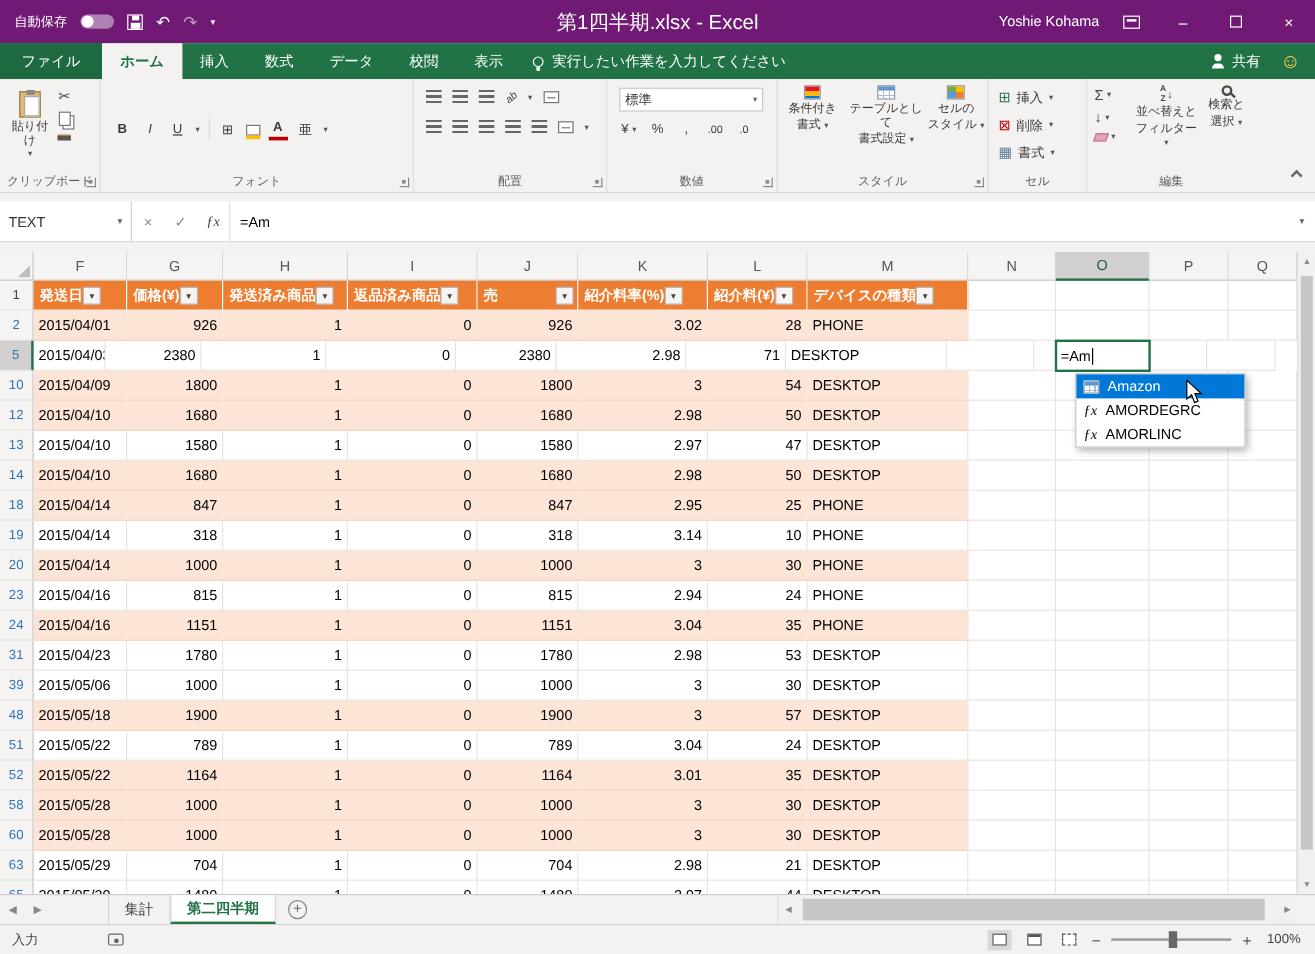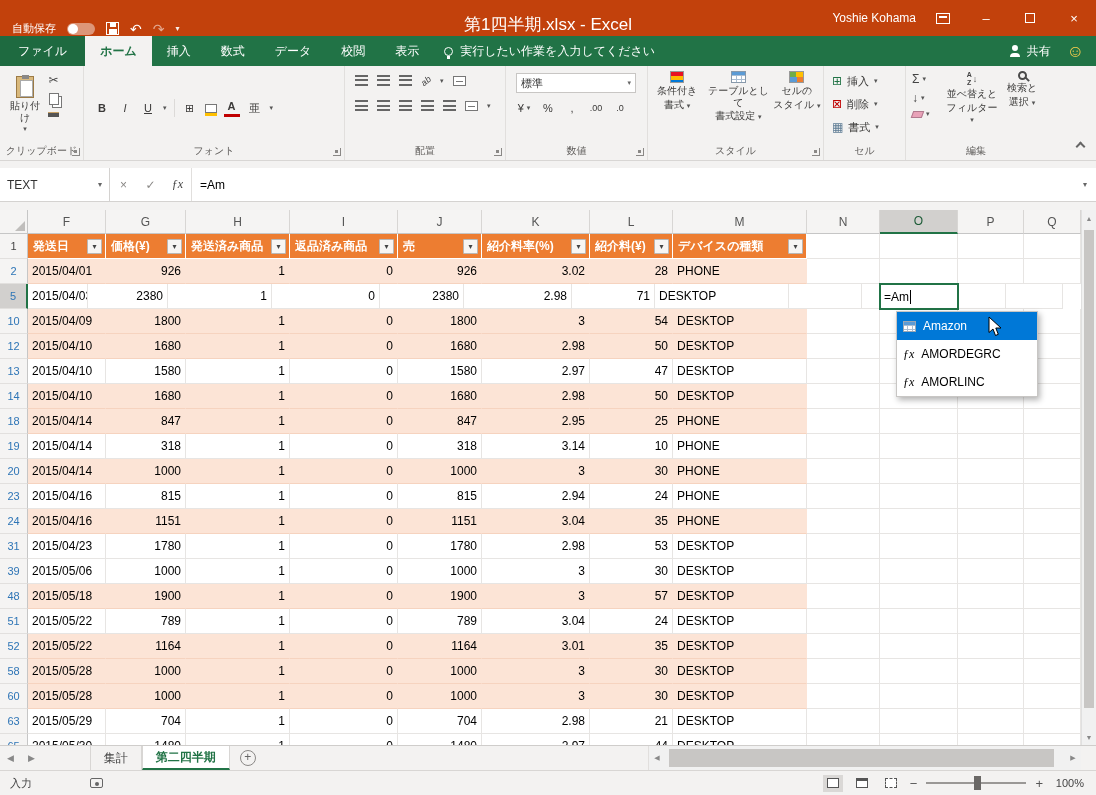--- a/index.html
+++ b/index.html
@@ -1,21 +1,21 @@
 <!DOCTYPE html>
 <html><head>
 <meta charset="utf-8">
 <style>
   * { margin:0; padding:0; box-sizing:border-box; }
   html,body { width:1096px; height:795px; overflow:hidden; }
   body { font-family:"Liberation Sans","DejaVu Sans",sans-serif; font-size:12px; }
   #app { position:relative; width:1096px; height:795px; background:#fff; overflow:hidden; }
 
   
-  .titlebar { position:absolute; top:0; left:0; right:0; height:36px; background:#c2410c; color:#fff; display:flex; align-items:flex-end; }
+  .titlebar { position:absolute; top:0; left:0; right:0; height:36px; background:#701a75; color:#fff; display:flex; align-items:center; }
   .qat { display:flex; align-items:center; gap:11px; padding-left:12px; font-size:11px; }
   .autosave-toggle { width:28px; height:12px; border-radius:7px; background:rgba(255,255,255,.45); position:relative; }
   .autosave-toggle::before { content:''; position:absolute; left:1px; top:1px; width:10px; height:10px; border-radius:50%; background:#fff; }
   .icon-save { width:13px; height:13px; border:1px solid #fff; position:relative; }
   .icon-save::before { content:''; position:absolute; top:0; left:3px; width:6px; height:4px; background:#fff; }
   .icon-save::after  { content:''; position:absolute; bottom:0; left:2px; width:8px; height:5px; background:#fff; }
   .qat-glyph { font-size:14px; line-height:1; }
   .dim { opacity:.55; }
   .qat-caret { font-size:8px; opacity:.9; }
   .title-text { position:absolute; left:50%; transform:translateX(-50%); font-size:17px; white-space:nowrap; }
@@ -117,36 +117,36 @@
   .data-row { height:25px; }
   .corner { width:28px; flex:none; background:#f5f4f3; border-right:1px solid #c6c6c6; border-bottom:1px solid #c6c6c6; position:relative; }
   .corner::after { content:''; position:absolute; right:2px; bottom:2px; border-left:10px solid transparent; border-bottom:10px solid #c0bebc; }
   .colhdr { flex:none; background:#f5f4f3; border-right:1px solid #d8d6d4; border-bottom:1px solid #c6c6c6; display:flex; align-items:center; justify-content:center; font-size:12px; color:#555; }
   .colhdr.sel { background:#d2d0ce; border-bottom:2px solid #217346; color:#1e5c38; }
   .rowhdr { width:28px; flex:none; background:#f5f4f3; border-right:1px solid #c6c6c6; border-bottom:1px solid #e2e0de; display:flex; align-items:center; justify-content:center; font-size:11px; color:#444; }
   .rowhdr.filtered { color:#2e75b6; }
   .rowhdr.sel { background:#d2d0ce; border-right:2px solid #217346; }
   .cell { flex:none; border-right:1px solid #e7e5e3; border-bottom:1px solid #e7e5e3; display:flex; align-items:center; padding:0 4px; font-size:12px; color:#000; white-space:nowrap; overflow:hidden; }
   .cell.right { justify-content:flex-end; }
-  .cell.thead { background:#ed7d31; border-right:1px solid #fff; border-bottom:1px solid #fff; color:#fff; font-weight:bold; justify-content:space-between; padding:0 3px 0 5px; }
+  .cell.thead { background:#ed7d31; border-right:1px solid #fff; border-bottom:1px solid #fff; color:#fff; font-weight:bold; padding:0 3px 0 5px; }
   .cell.band { background:#fce4d6; border-right-color:#fce4d6; border-bottom-color:#f6d3bf; }
   .th-label { overflow:hidden; white-space:nowrap; }
   .filterbtn { flex:none; width:15px; height:15px; background:#f7f5f3; border:1px solid #b9b7b5; color:#444; font-size:8px; line-height:13px; text-align:center; border-radius:1px; }
 
   
   .vscroll { position:absolute; left:1081px; top:210px; width:15px; height:535px; background:#f1f1f1; border-left:1px solid #e0e0e0; }
   .vs-btn { height:16px; display:flex; align-items:center; justify-content:center; font-size:7px; color:#888; }
   .vs-btn.bottom { position:absolute; bottom:0; left:0; right:0; }
   .vs-thumb { position:absolute; top:20px; left:2px; right:2px; height:478px; background:#c8c6c4; }
 
   
   .edit-cell { position:absolute; background:#fff; border:2px solid #217346; display:flex; align-items:center; padding:0 3px; font-size:12px; z-index:4; }
   .caret { width:1px; height:14px; background:#000; margin-left:1px; }
   .autocomplete { position:absolute; width:142px; background:#fff; border:1px solid #c8c6c4; box-shadow:2px 3px 6px rgba(0,0,0,.3); z-index:5; }
-  .ac-item { height:28px; display:flex; align-items:center; gap:7px; padding:0 6px; font-size:12px; color:#000; }
+  .ac-item { height:20px; display:flex; align-items:center; gap:7px; padding:0 6px; font-size:12px; color:#000; }
   .ac-item.sel { background:#0078d7; color:#fff; }
   .icon-table-small { width:13px; height:11px; border:1px solid #9aa7b4; flex:none;
      background:linear-gradient(#5b9bd5 0 3px, transparent 3px),
        repeating-linear-gradient(to right, transparent 0 3.5px, #a9bdd1 3.5px 4.5px),
        repeating-linear-gradient(to bottom, transparent 0 3px, #a9bdd1 3px 4px), #fff; }
   .icon-fx { font-style:italic; font-family:"Liberation Serif","DejaVu Serif",serif; font-size:12px; flex:none; }
   .cursor-svg { position:absolute; left:988px; top:316px; z-index:9; }
 
   
   .tabbar { position:absolute; top:745px; left:0; right:0; height:25px; background:#f3f2f1; border-top:1px solid #cfcdcb; display:flex; align-items:stretch; }

